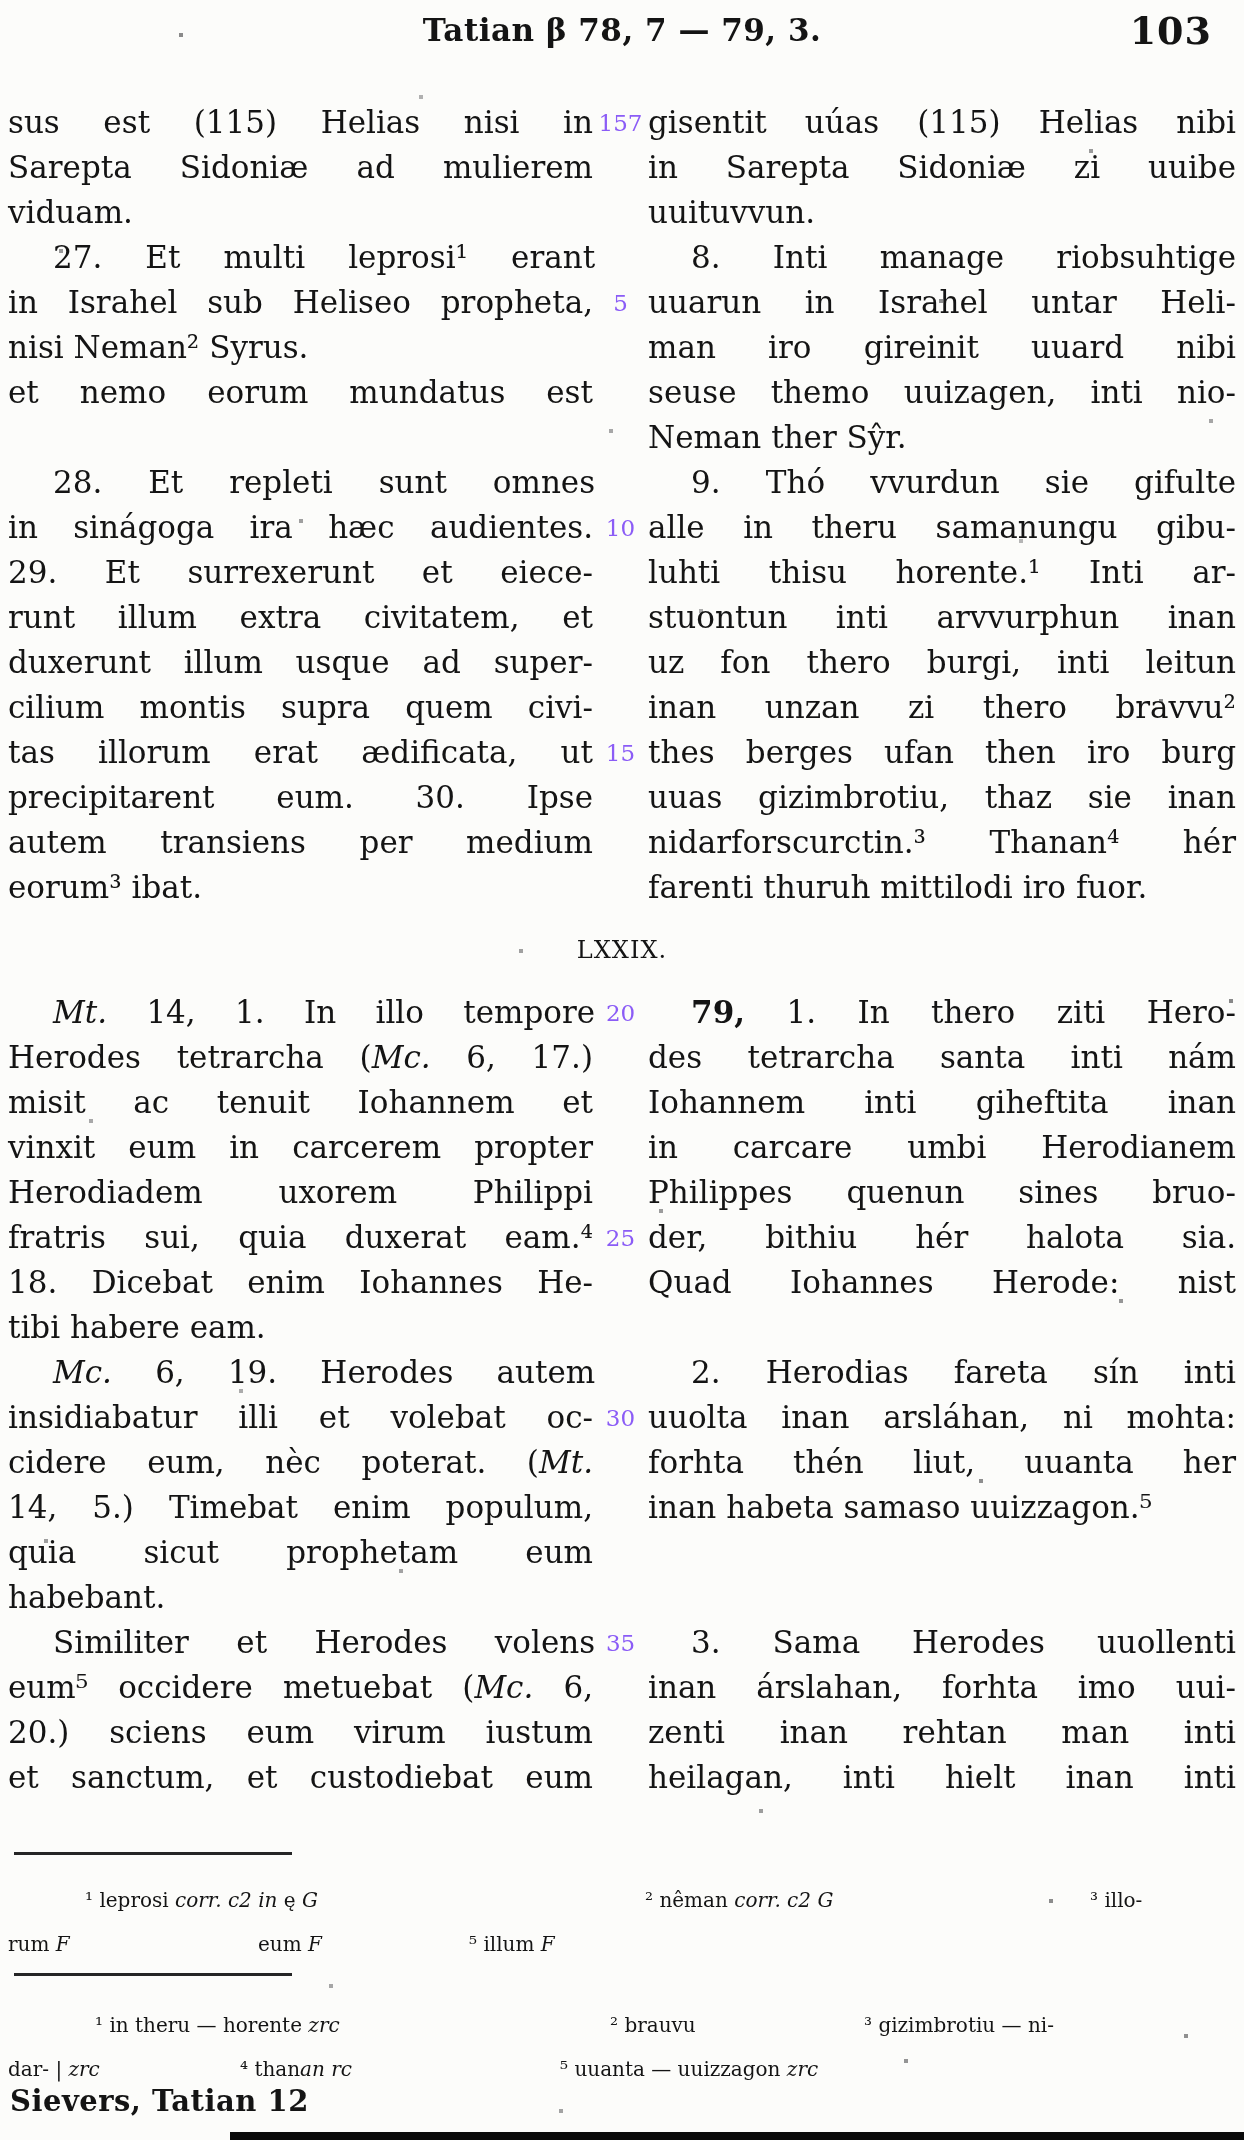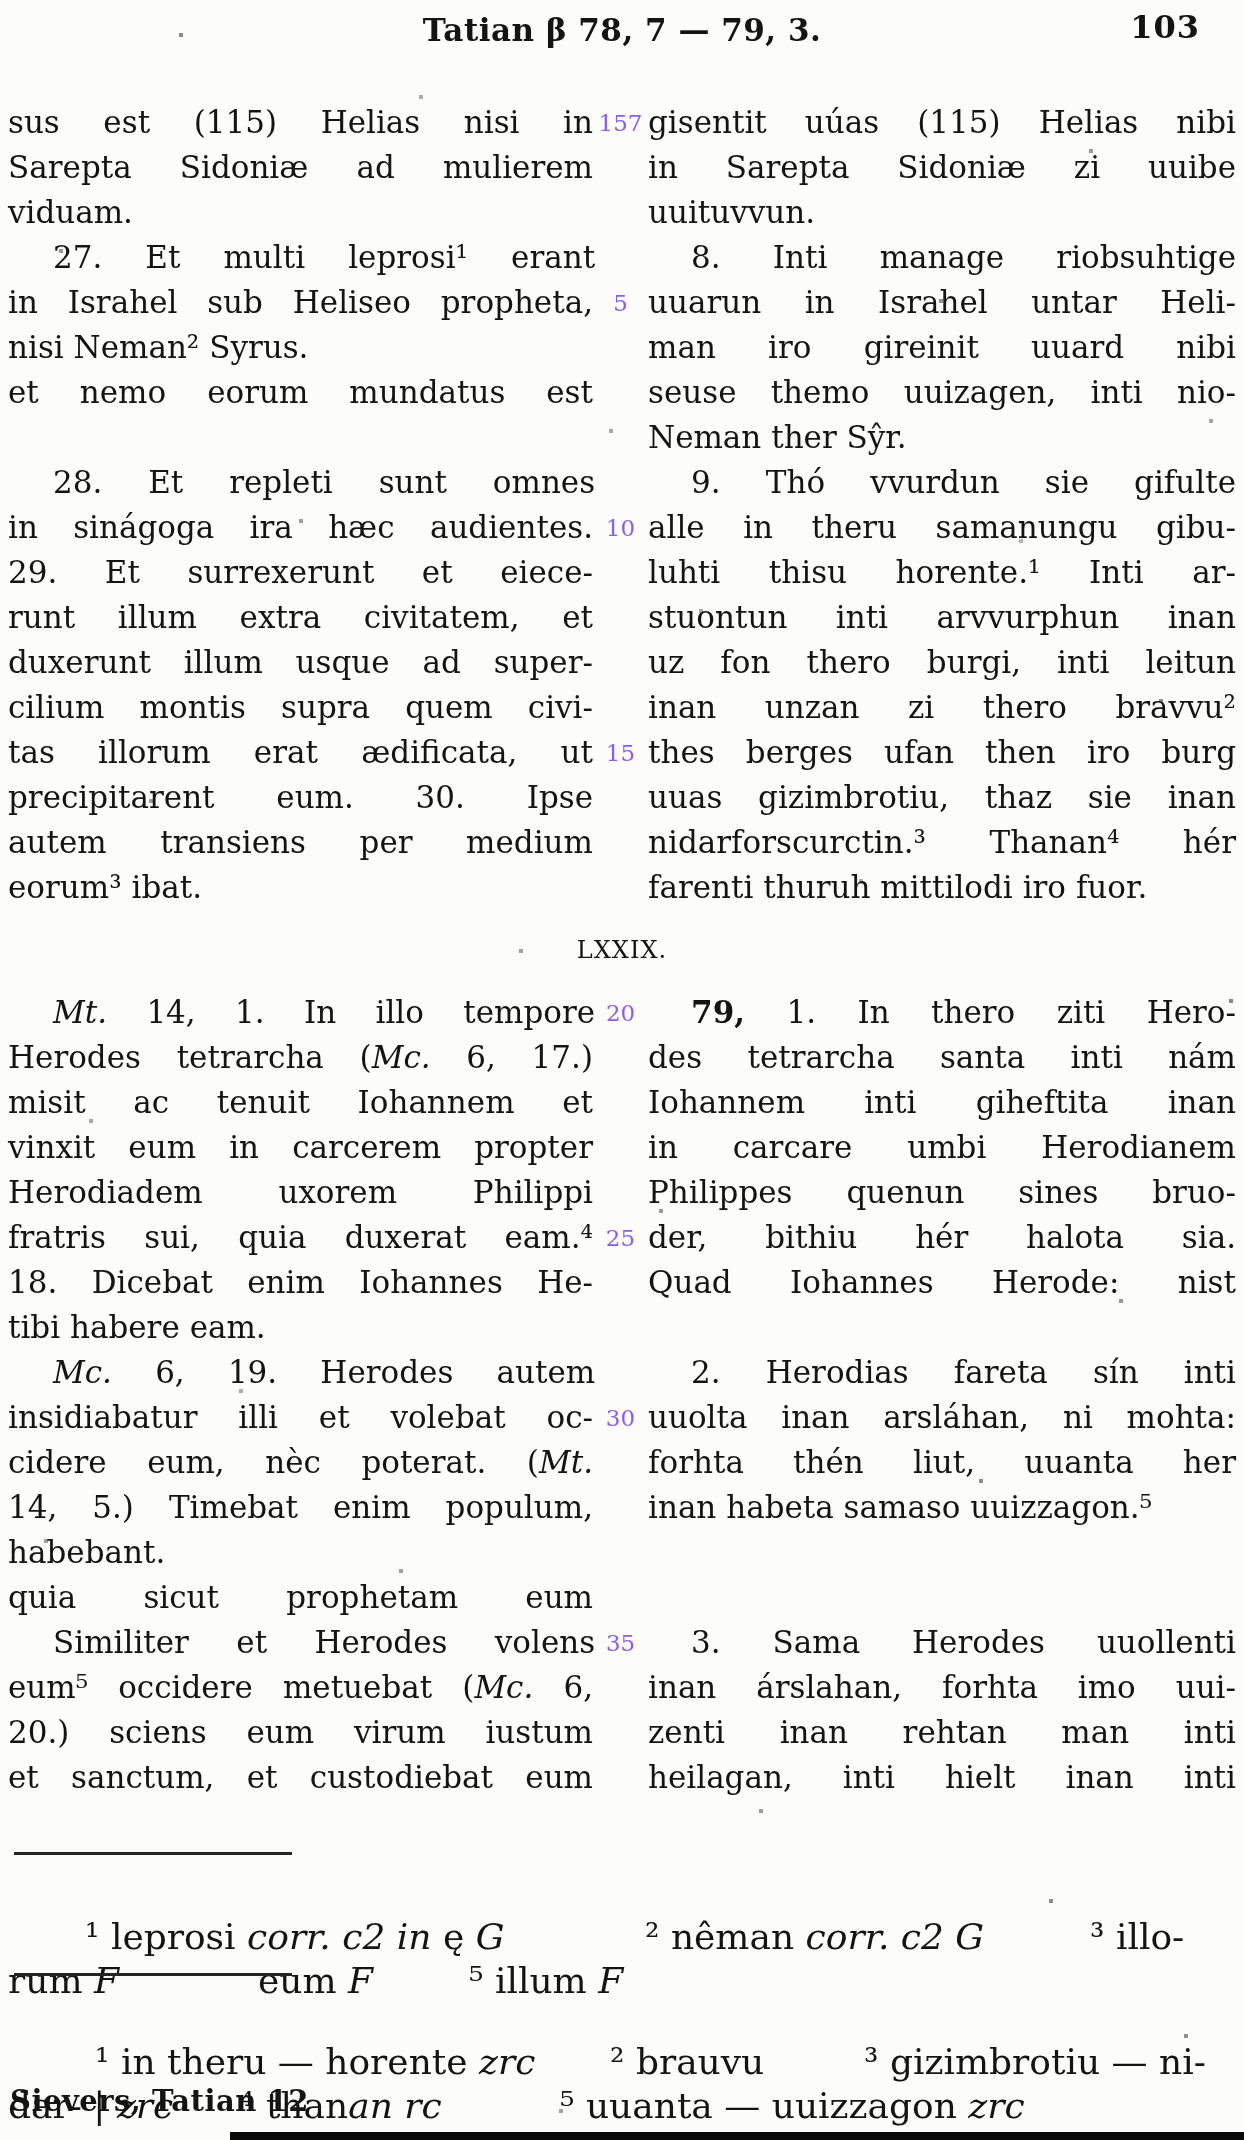--- a/index.html
+++ b/index.html
@@ -12,22 +12,22 @@
   }
   .page{position:relative;width:1244px;height:2140px;overflow:hidden;}
 
   
   .running-header{position:absolute;top:12px;left:0;right:0;height:52px;}
   .rh-title{
     position:absolute;left:0;right:0;text-align:center;
     font-size:31px;font-weight:bold;letter-spacing:.5px;
   }
   .rh-page{
-    position:absolute;right:44px;top:-4px;
-    font-size:32px;font-weight:bold;letter-spacing:1px;
+    position:absolute;right:32px;top:-4px;
+    font-size:38px;font-weight:bold;letter-spacing:1px;
   }
 
   
   .body-lines{position:absolute;left:8px;right:8px;top:100px;}
   .bline{display:flex;height:45px;line-height:45px;font-size:31px;}
   .cell{white-space:nowrap;overflow:visible;}
   .cell.left{width:585px;}
   .gut{width:55px;text-align:center;font-size:23px;color:#8b5cf6;line-height:47px;}
   .cell.right{width:588px;}
   .jus{text-align:justify;text-align-last:justify;white-space:normal;}
@@ -42,21 +42,21 @@
   }
 
   
   .fnrule{position:absolute;left:14px;width:278px;border-top:3px solid #252525;}
   .rule-1{top:1852px;}
   .rule-2{top:1973px;}
   .fnblock{position:absolute;left:0;right:0;}
   .fnblock-1{top:1880px;}
   .fnblock-2{top:2005px;}
   .fnline{position:relative;height:44px;}
-  .fnseg{position:absolute;white-space:nowrap;font-size:36px;line-height:40px;margin-top:37px;}
+  .fnseg{position:absolute;white-space:nowrap;font-size:20px;line-height:40px;}
 
   .signature{
     position:absolute;left:10px;top:2084px;
     font-size:29px;font-weight:bold;letter-spacing:.5px;
   }
 
   
   .scan-bar{position:absolute;left:230px;right:0;bottom:0;height:8px;background:#0a0a0a;}
 
   
@@ -235,26 +235,26 @@
           <div class="cell left jus">cidere eum, nèc poterat. (<i>Mt.</i></div>
           <div class="gut"></div>
           <div class="cell right jus">forhta thén liut, uuanta her</div>
         </div>
         <div class="bline">
           <div class="cell left jus">14, 5.) Timebat enim populum,</div>
           <div class="gut"></div>
           <div class="cell right fin">inan habeta samaso uuizzagon.⁵</div>
         </div>
         <div class="bline">
+          <div class="cell left jus">quia sicut prophetam eum</div>
+          <div class="gut"></div>
+          <div class="cell right fin"></div>
+        </div>
+        <div class="bline">
           <div class="cell left fin">habebant.</div>
-          <div class="gut"></div>
-          <div class="cell right fin"></div>
-        </div>
-        <div class="bline">
-          <div class="cell left jus">quia sicut prophetam eum</div>
           <div class="gut"></div>
           <div class="cell right fin"></div>
         </div>
         <div class="bline">
           <div class="cell left jus ind">Similiter et Herodes volens</div>
           <div class="gut">35</div>
           <div class="cell right jus ind">3. Sama Herodes uuollenti</div>
         </div>
         <div class="bline">
           <div class="cell left jus">eum⁵ occidere metuebat (<i>Mc.</i> 6,</div>

